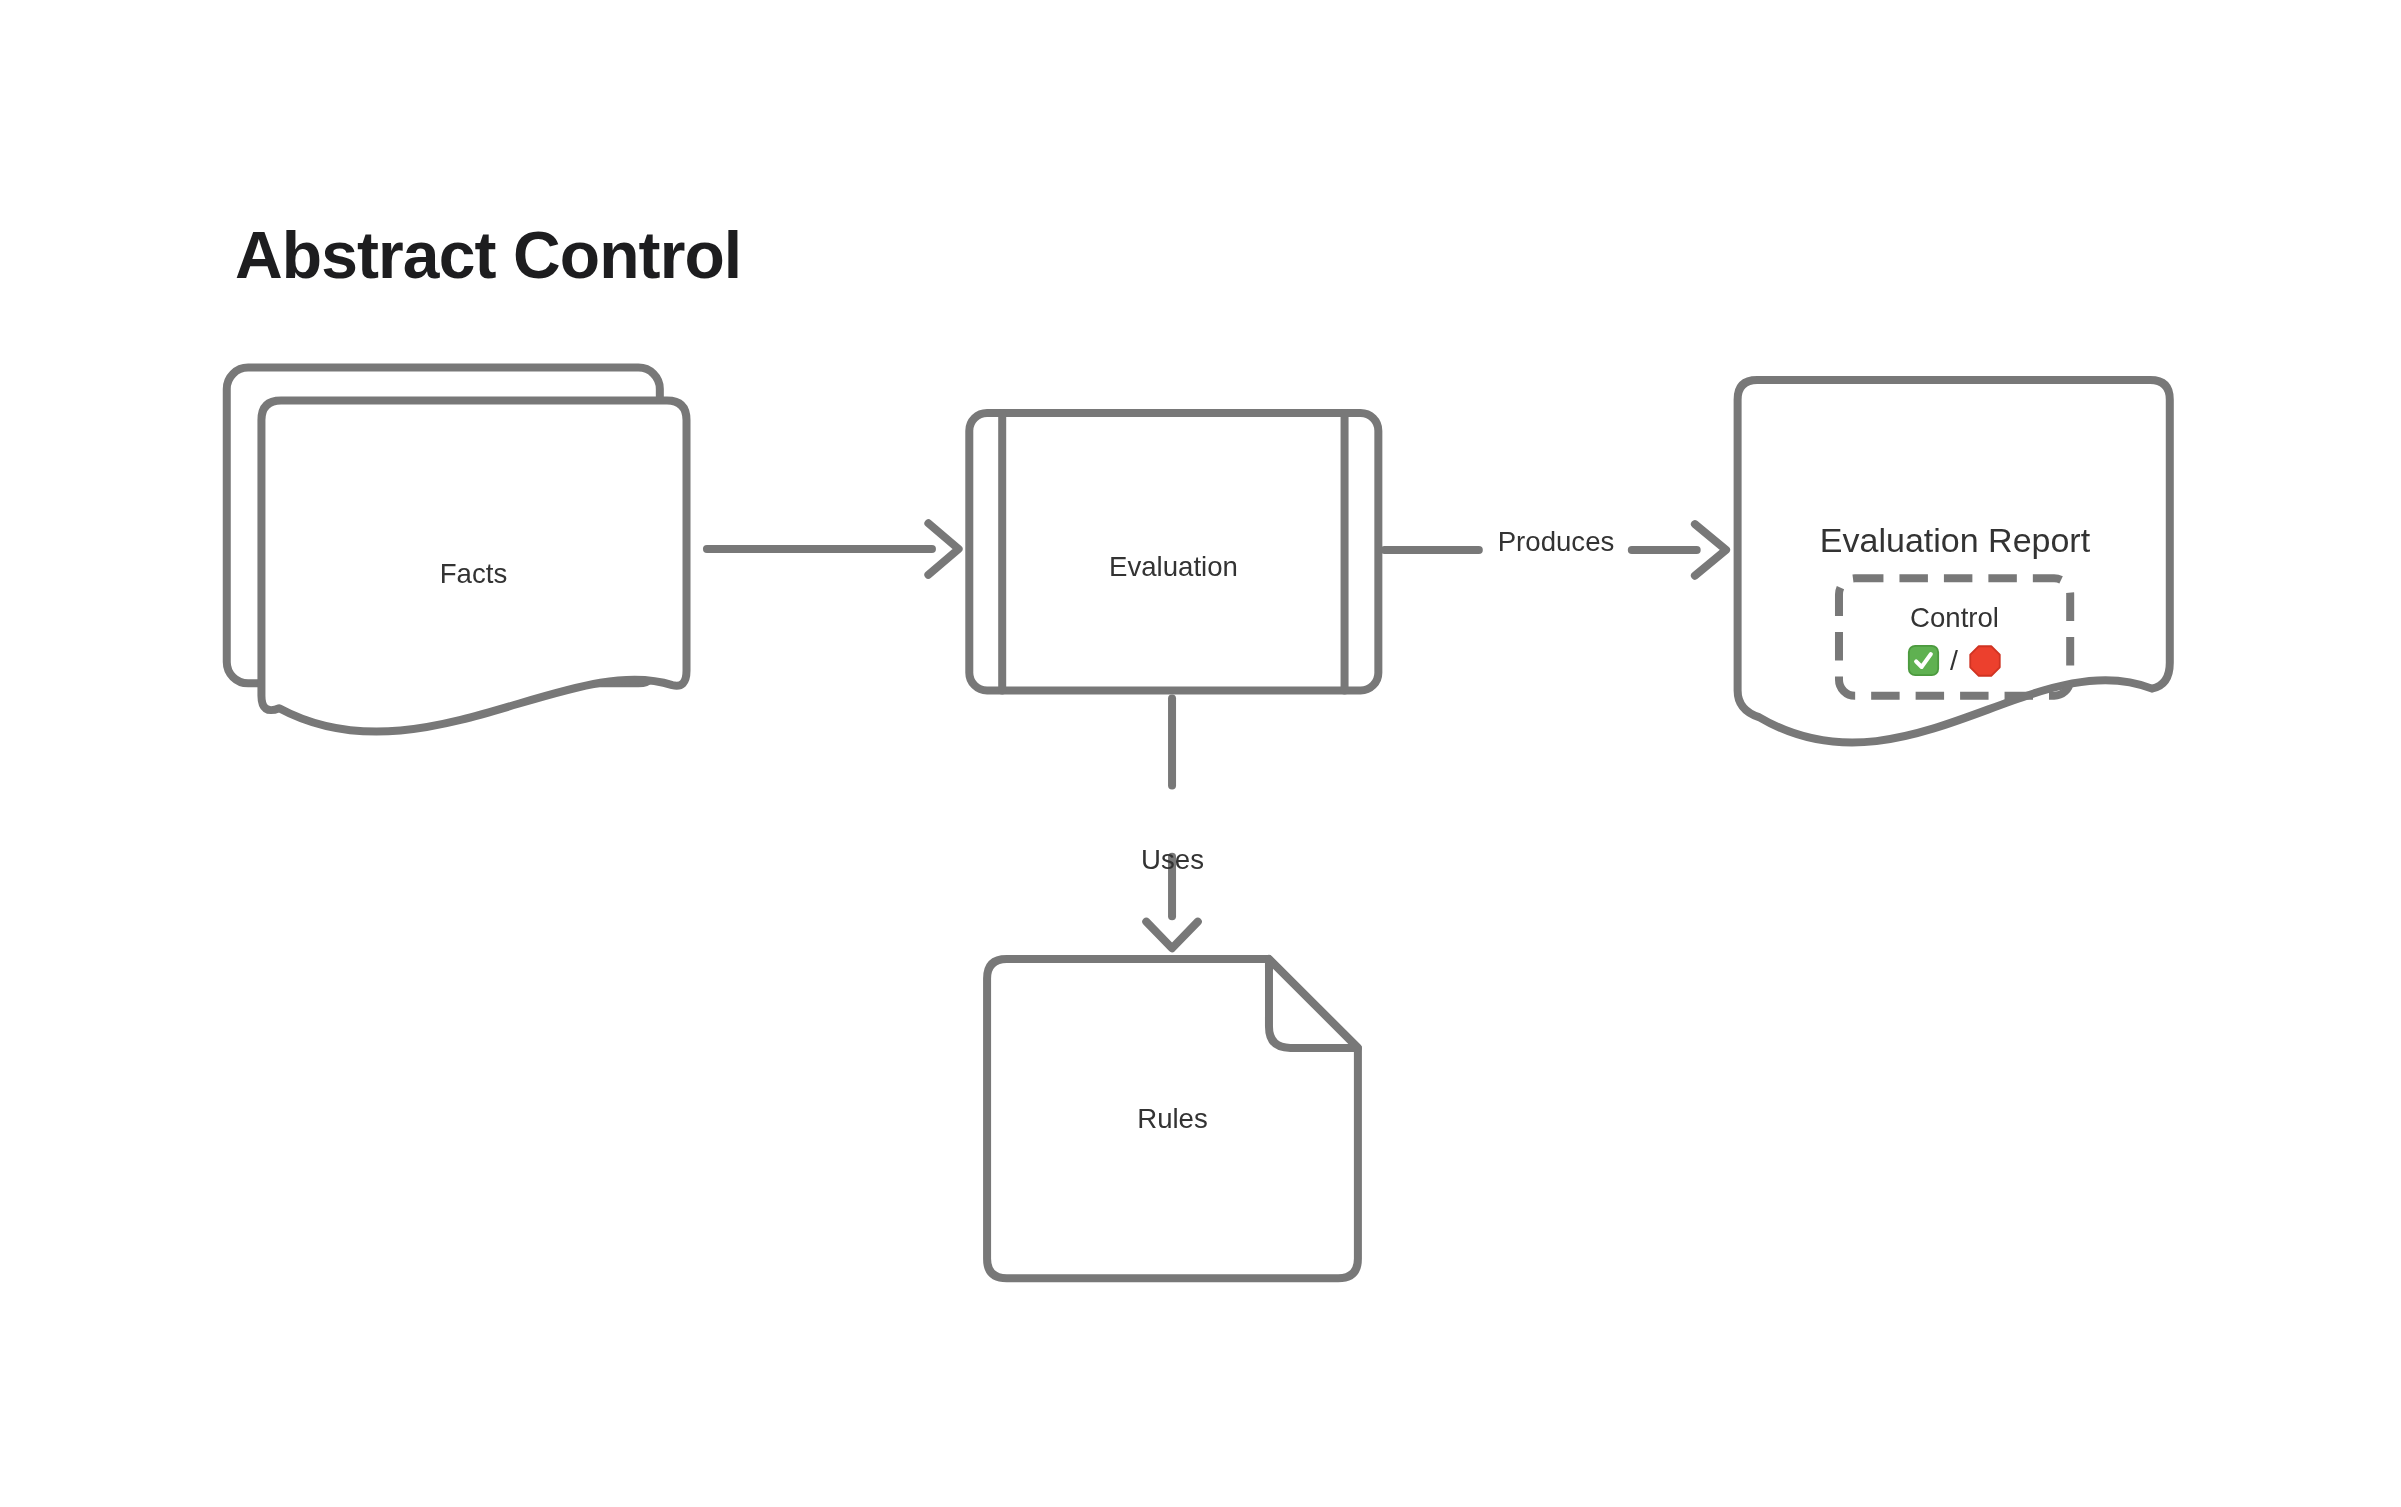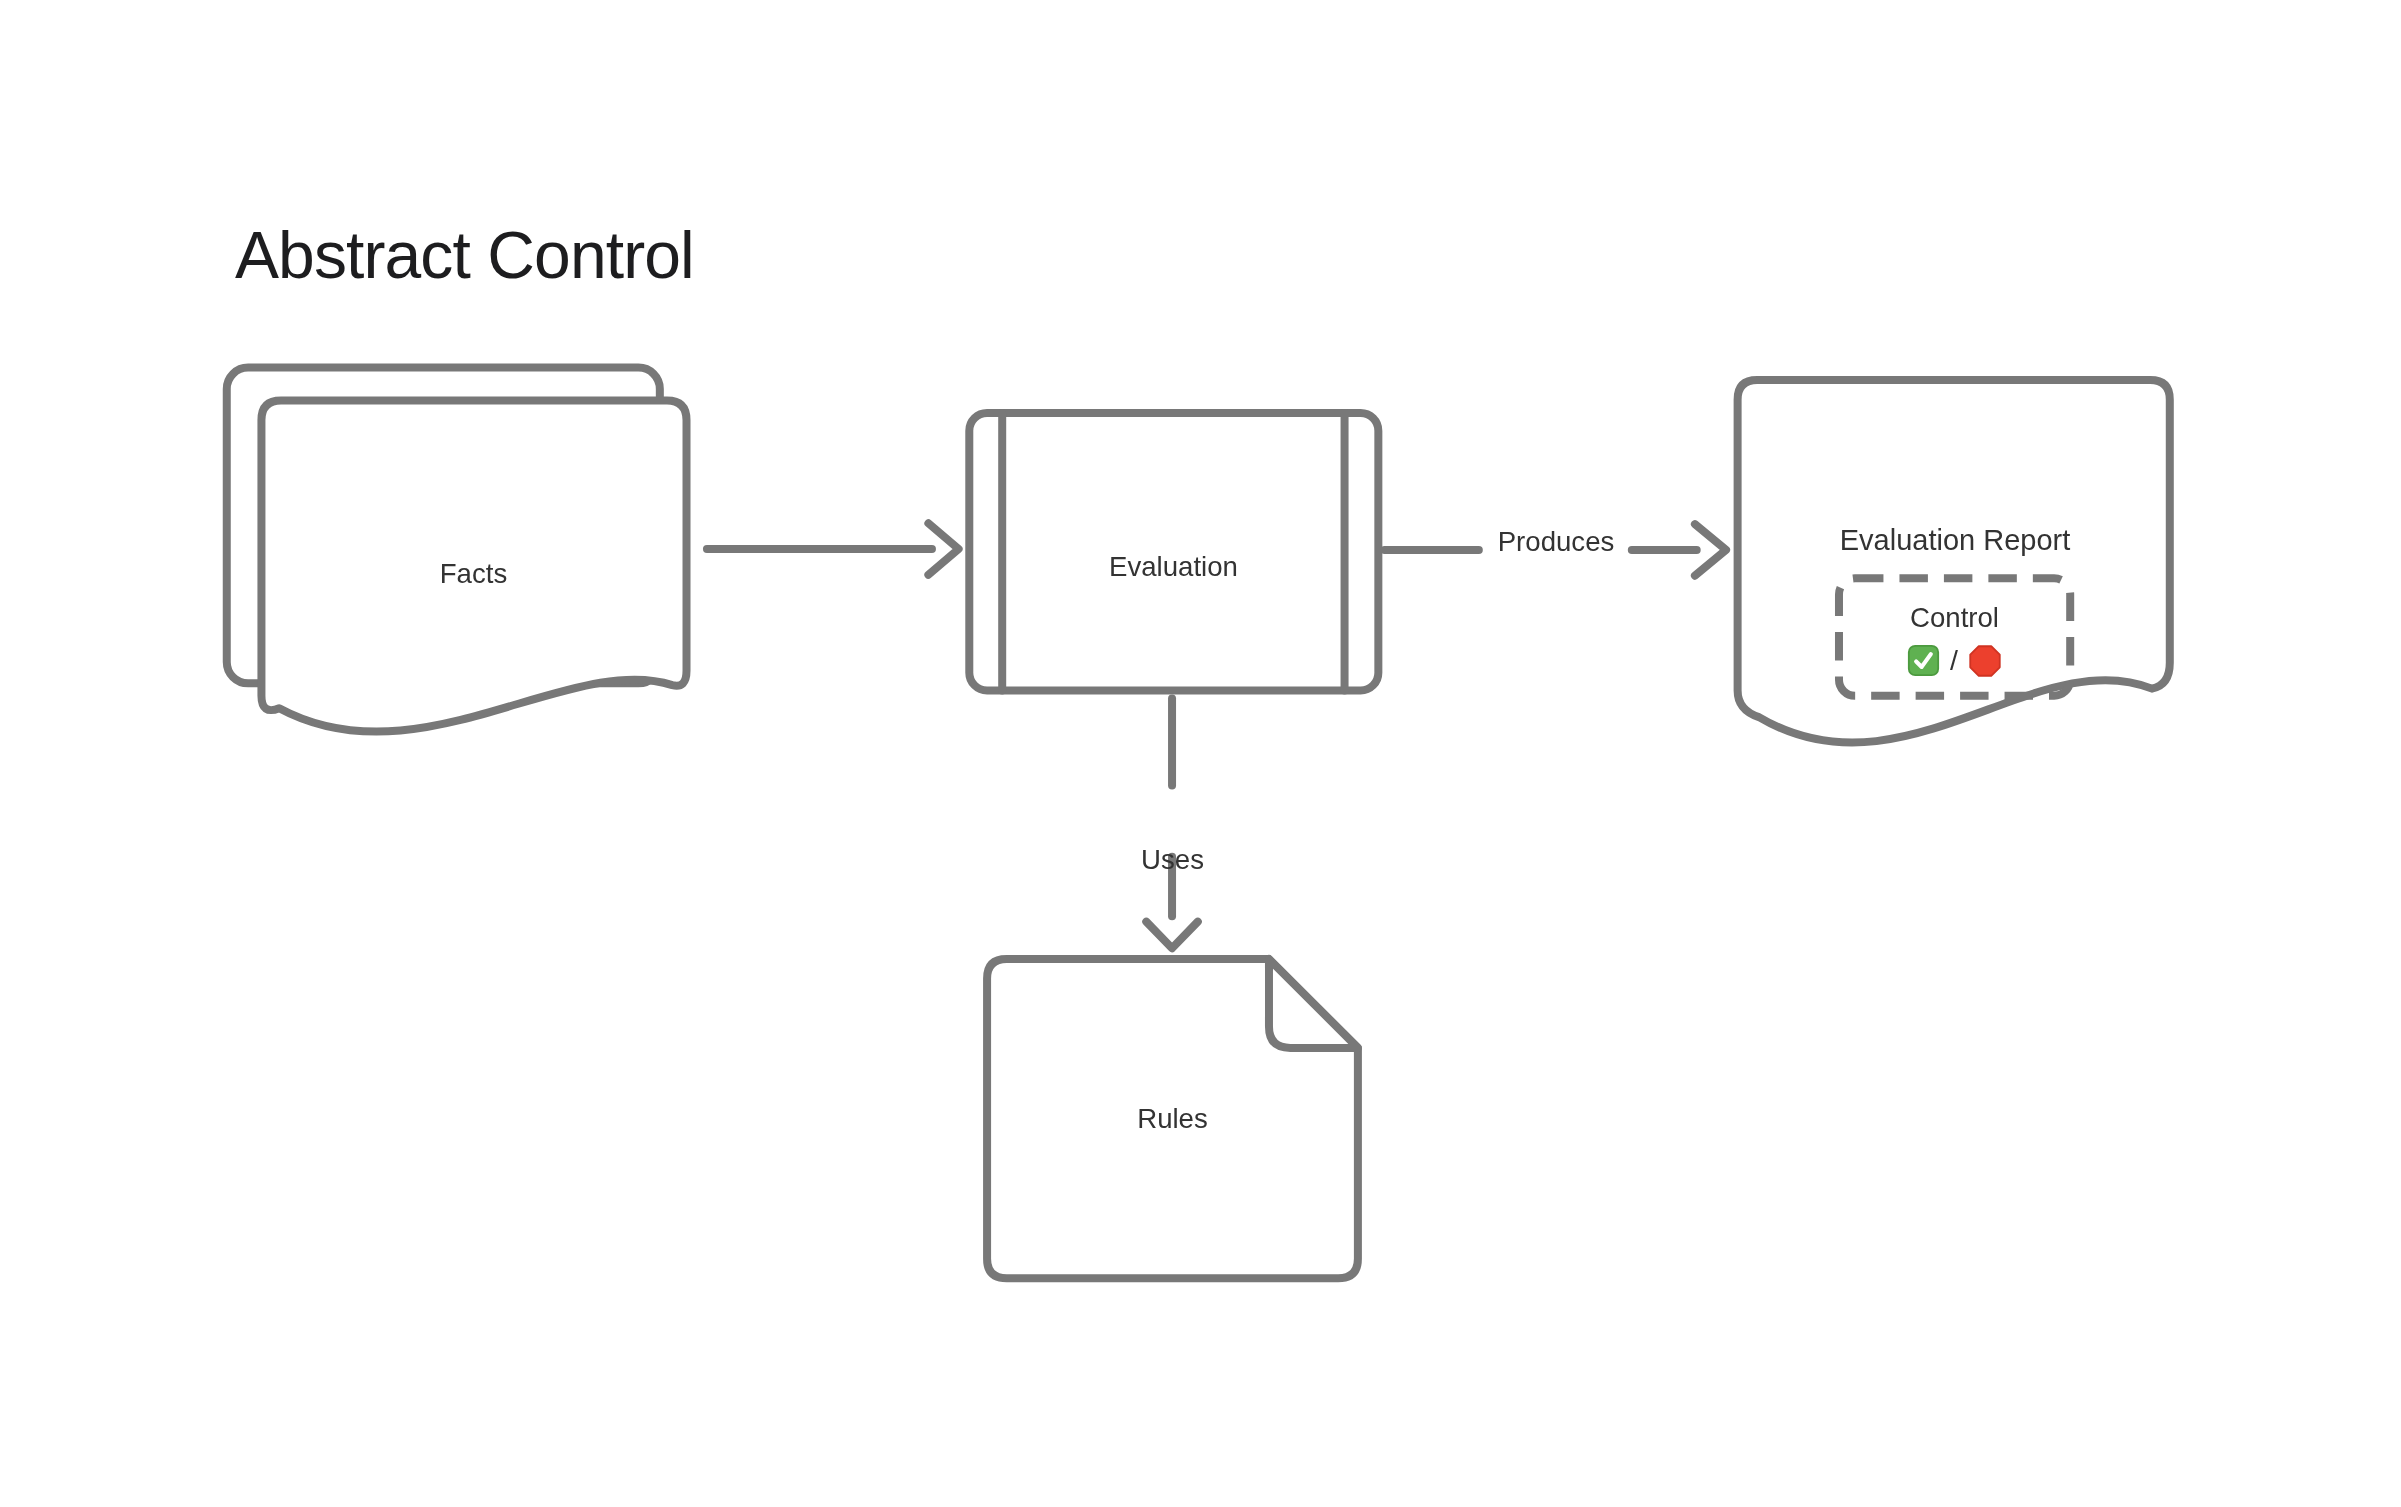--- a/index.html
+++ b/index.html
@@ -6,21 +6,21 @@
   .canvas{
     position:relative;
     width:2401px;height:1508px;
     background:var(--canvas_bg,#ffffff);
     font-family:"Liberation Sans",sans-serif;
     overflow:hidden;
   }
   .layer{position:absolute;left:0;top:0;}
   .title{
     position:absolute;left:235px;top:221px;
-    font-size:66px;font-weight:400;letter-spacing:-0.9px;
+    font-size:66px;font-weight:700;letter-spacing:-0.9px;
     color:var(--title_text,#1d1d1f);line-height:1.05;
     white-space:nowrap;
   }
   .lbl{
     position:absolute;display:flex;align-items:center;justify-content:center;
     font-size:27.6px;color:var(--label_text,#333333);line-height:1.2;
     white-space:nowrap;
   }
   .shape{fill:#ffffff;stroke:var(--stroke,#787878);stroke-width:9;stroke-linejoin:round;stroke-linecap:round;}
   .wire{fill:none;stroke:var(--stroke,#787878);stroke-width:9;stroke-linecap:round;stroke-linejoin:round;}
@@ -68,21 +68,21 @@
              L 1132 1437 Q 1110 1437 1110 1415 L 1110 1100 Q 1110 1078 1132 1078 Z"></path>
     <path class="shape" d="M 1427 1078 L 1427 1154 Q 1427 1178 1451 1178 L 1527 1178 Z"></path>
   </svg>
 
   <div class="lbl" style="left:261px;top:409px;width:425px;height:329px;">Facts</div>
 
   <div class="lbl" style="left:969px;top:428px;width:409px;height:277px;">Evaluation</div>
 
   <div class="lbl" style="left:1476px;top:522px;width:160px;height:39px;text-align:right;">Produces</div>
 
-  <div class="lbl" style="left:1738px;top:521px;width:434px;height:39px;font-size:29px;">Evaluation Report</div>
+  <div class="lbl" style="left:1738px;top:521px;width:434px;height:39px;font-size:34px;">Evaluation Report</div>
 
   <div class="lbl" style="left:1839px;top:598px;width:231px;height:39px;">Control</div>
 
   <div class="lbl icons-row" style="left:1839px;top:639px;width:231px;height:43px;">
     <span style="display:inline-flex;">
       <svg width="33" height="33" viewBox="0 0 36 36">
         <rect class="check-body" x="2" y="2" width="32" height="32" rx="7"></rect>
         <path class="check-mark" d="M10 19 L16 25 L26 11"></path>
       </svg>
     </span>

